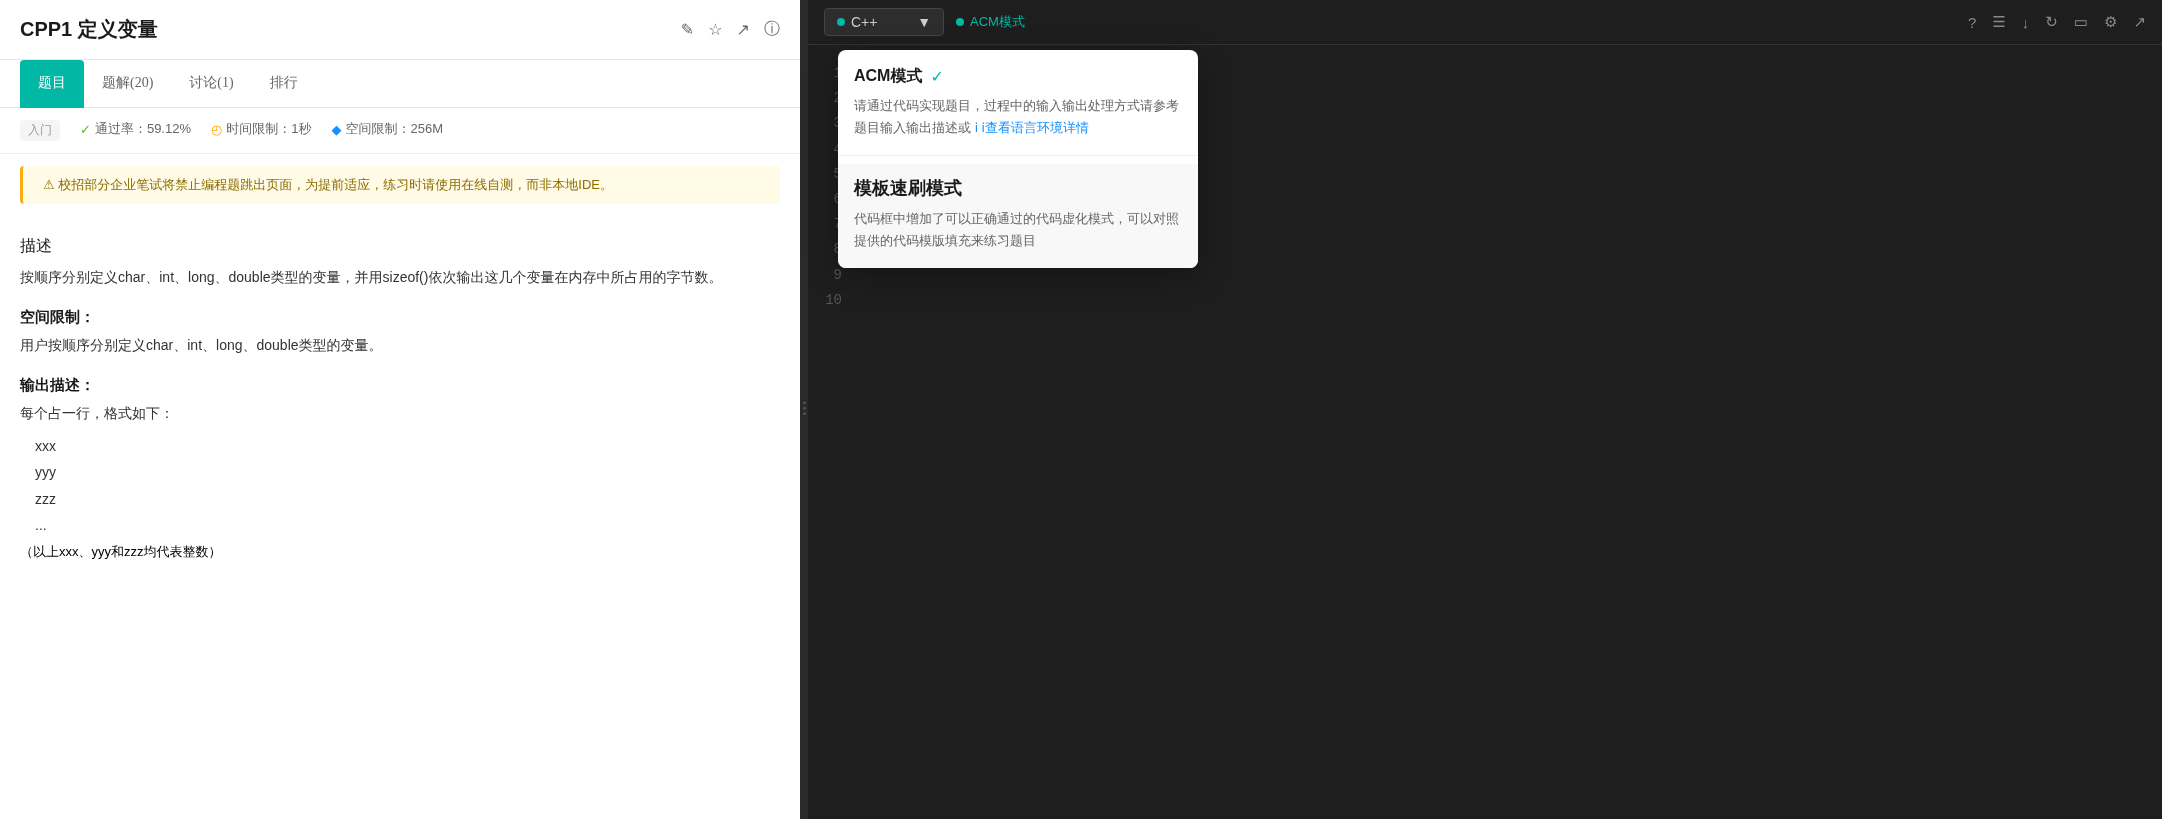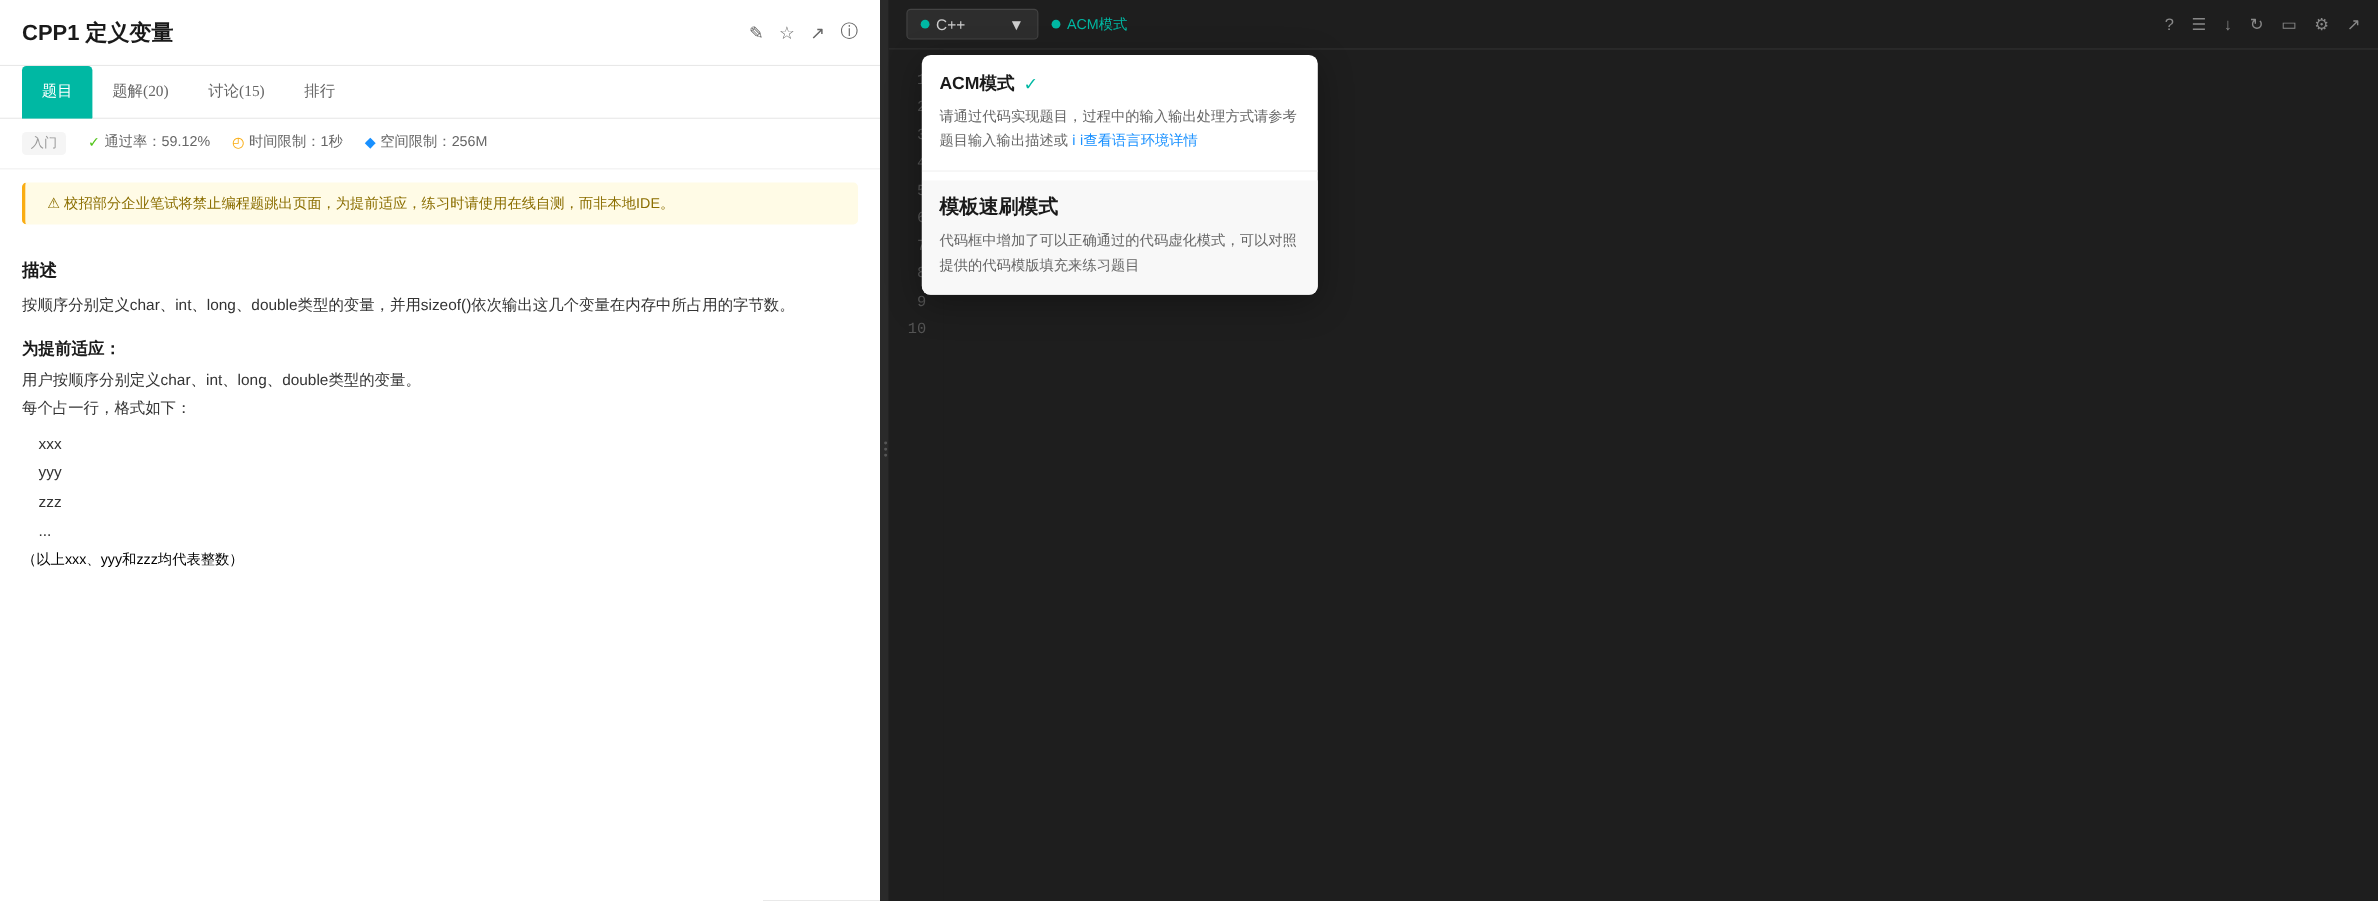--- a/index.html
+++ b/index.html
@@ -27,21 +27,21 @@
     .meta-item { display: flex; align-items: center; gap: 4px; }
     .meta-icon { color: #52c41a; font-size: 13px; }
     .meta-clock { color: #faad14; font-size: 13px; }
     .meta-memory { color: #1890ff; font-size: 13px; }
 
     
     .warning-bar { padding: 10px 20px; background: #fffbe6; border-left: 3px solid #faad14; margin: 12px 20px; border-radius: 4px; font-size: 13px; color: #8b6e00; }
 
     
     .content { padding: 0 20px; overflow-y: auto; flex: 1; }
-    .section-title { font-size: 16px; font-weight: bold; color: #1a1a1a; margin-top: 20px; margin-bottom: 8px; }
+    .section-title { font-size: 16px; font-weight: normal; color: #1a1a1a; margin-top: 20px; margin-bottom: 8px; }
     .section-text { font-size: 14px; color: #333; line-height: 1.8; }
     .highlight { color: #00b8a3; }
     .subsection-title { font-size: 15px; font-weight: bold; color: #1a1a1a; margin-top: 18px; margin-bottom: 6px; }
     .output-examples { margin-top: 6px; }
     .output-line { font-size: 14px; color: #333; line-height: 1.9; margin-left: 15px; }
     .output-note { font-size: 13px; color: #000000; margin-top: 4px; }
 
     
     .right-panel { flex: 1; background: #1e1e1e; display: flex; flex-direction: column; position: relative; }
 
@@ -97,21 +97,21 @@
         <span class="header-icon">✎</span>
         <span class="header-icon">☆</span>
         <span class="header-icon">↗</span>
         <span class="header-icon">ⓘ</span>
       </div>
     </div>
 
     <div class="tabs">
       <div class="tab active">题目</div>
       <div class="tab">题解(20)</div>
-      <div class="tab">讨论(15)</div>
+      <div class="tab">讨论(1)</div>
       <div class="tab">排行</div>
     </div>
 
     <div class="meta-bar">
       <span class="meta-badge">入门</span>
       <span class="meta-item">
         <span class="meta-icon">✓</span>
         <span>通过率：59.12%</span>
       </span>
       <span class="meta-item">
@@ -125,23 +125,24 @@
     </div>
 
     <div class="warning-bar">
       <span>⚠ 校招部分企业笔试将禁止编程题跳出页面，为提前适应，练习时请使用在线自测，而非本地IDE。</span>
     </div>
 
     <div class="content">
       <div class="section-title">描述</div>
       <div class="section-text">按顺序分别定义char、int、long、double类型的变量，并用sizeof()依次输出这几个变量在内存中所占用的字节数。</div>
 
-      <div class="subsection-title">为提前适应：</div>
+      <div class="subsection-title">空间限制：</div>
       <div class="section-text">用户按顺序分别定义char、int、long、double类型的变量。</div>
 
+      <div class="subsection-title">输出描述：</div>
       <div class="section-text">每个占一行，格式如下：</div>
       <div class="output-examples">
         <div class="output-line">xxx</div>
         <div class="output-line">yyy</div>
         <div class="output-line">zzz</div>
         <div class="output-line">...</div>
       </div>
       <div class="output-note">（以上xxx、yyy和zzz均代表整数）</div>
     </div>
   </div>

